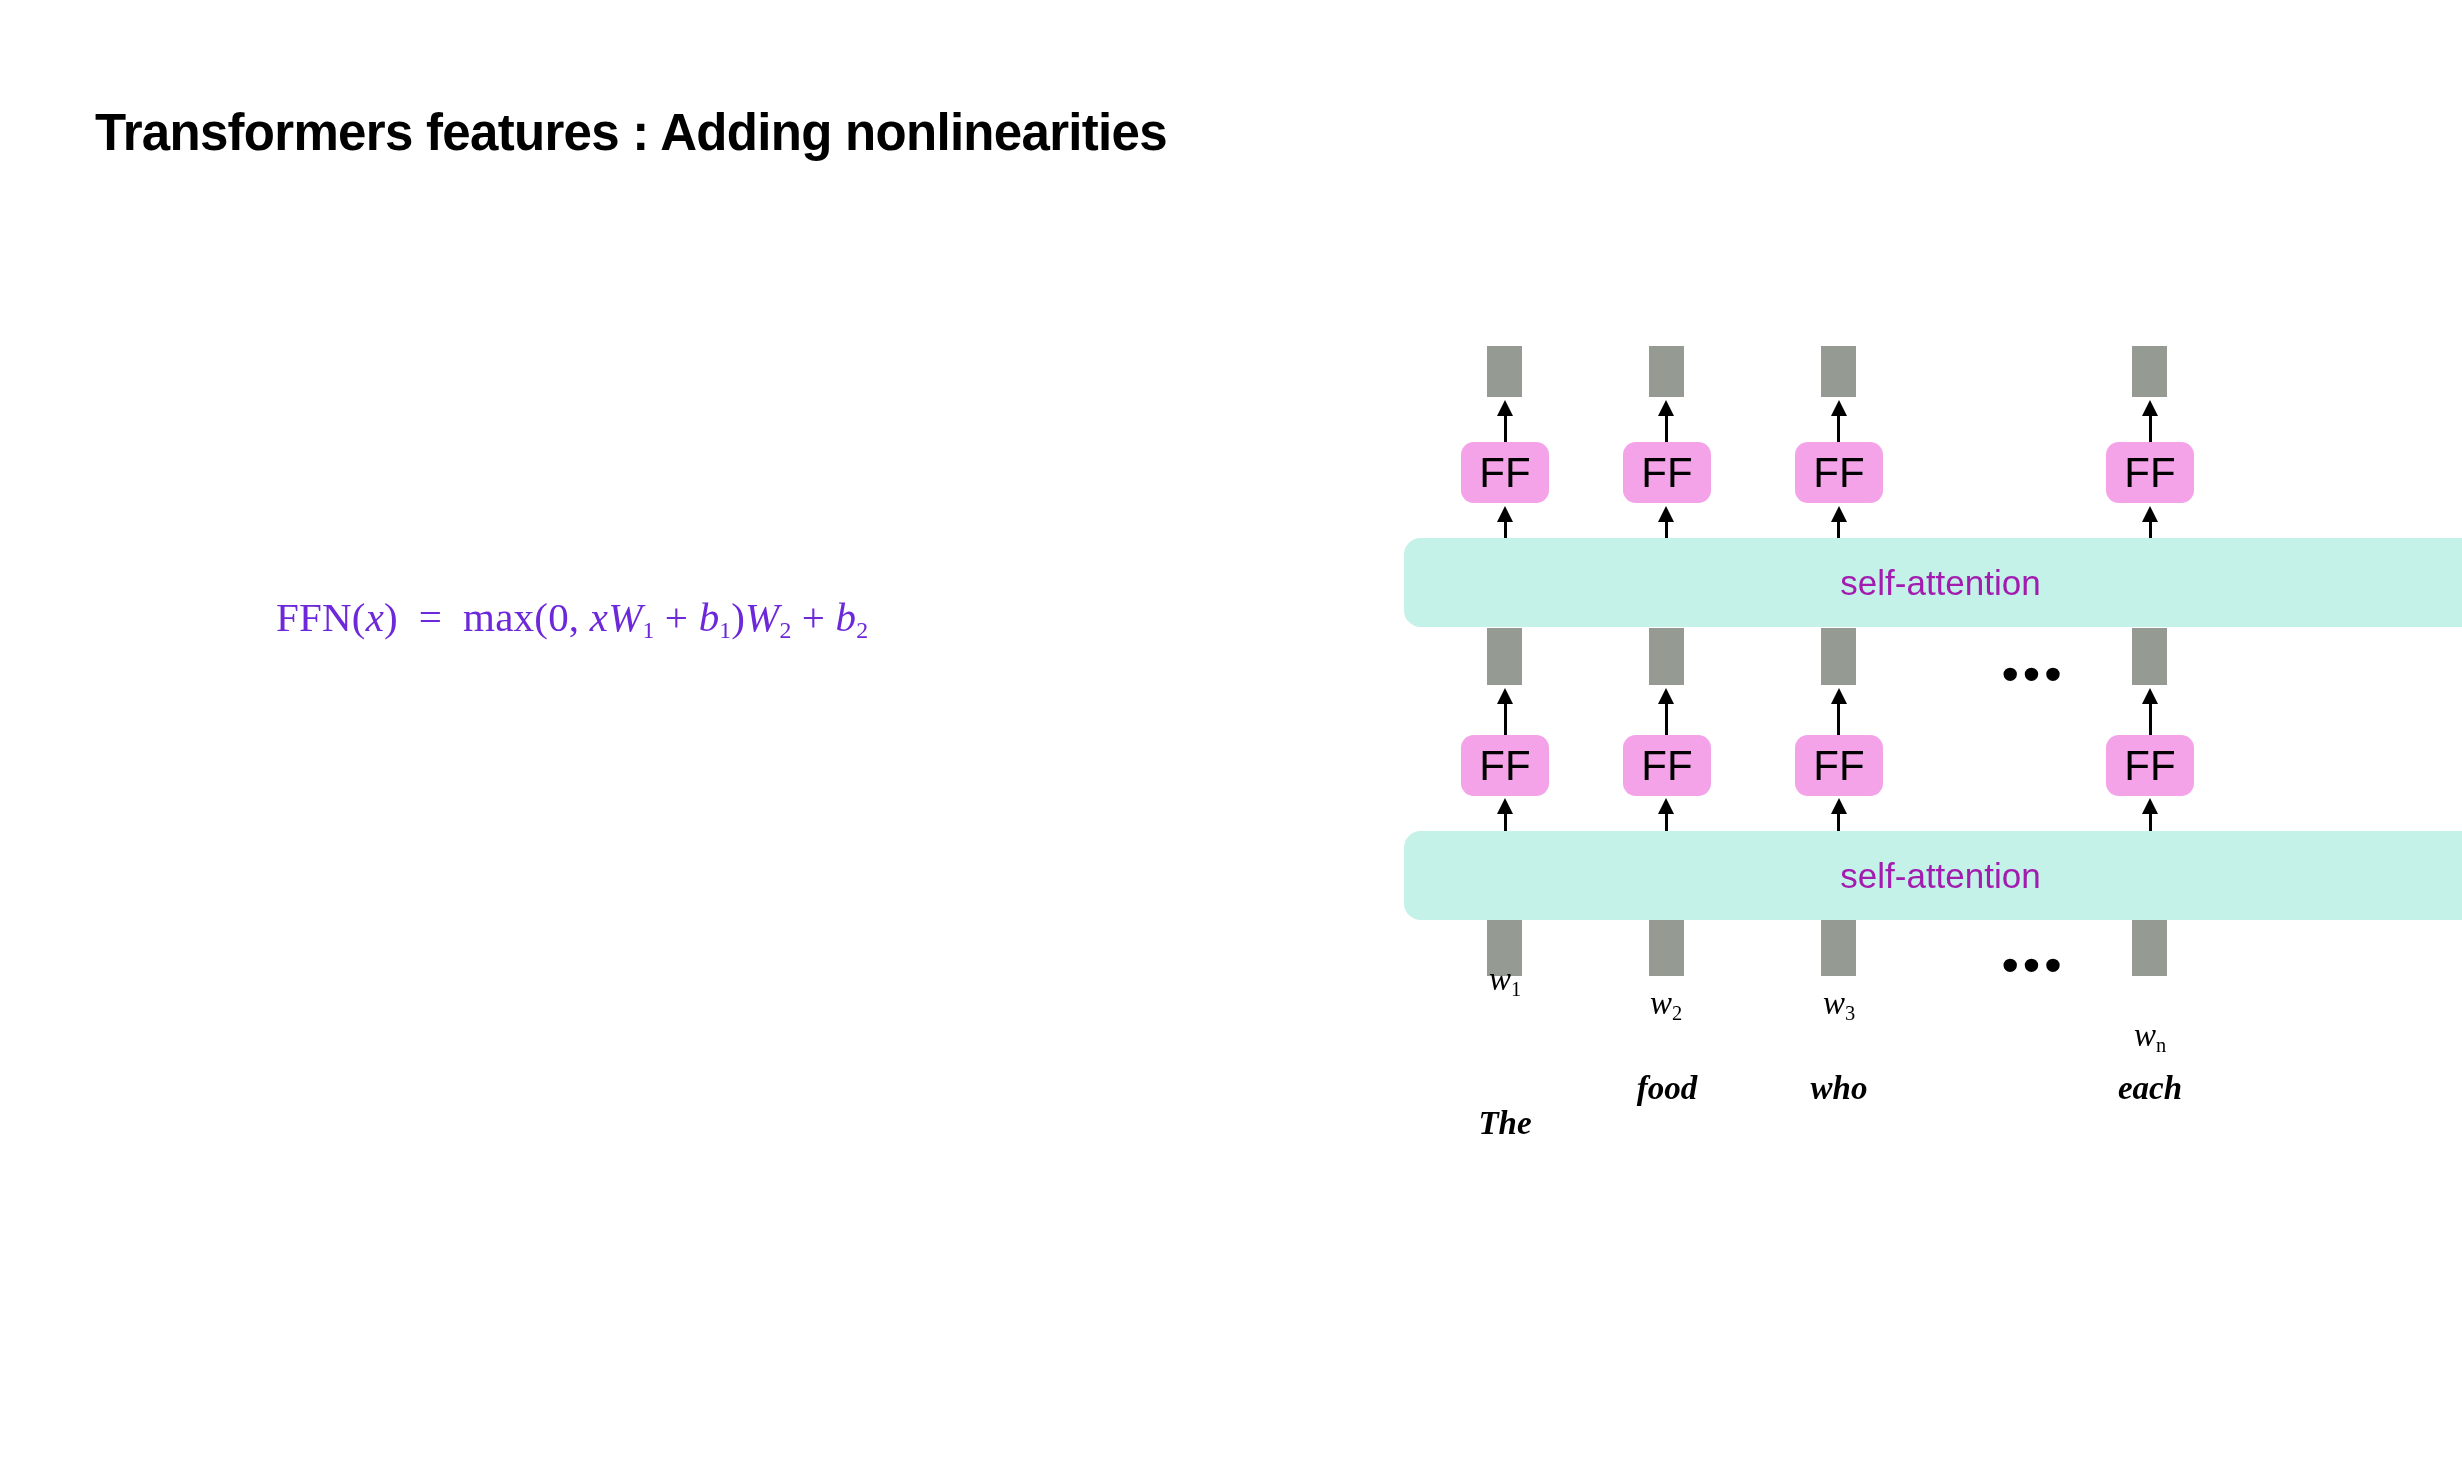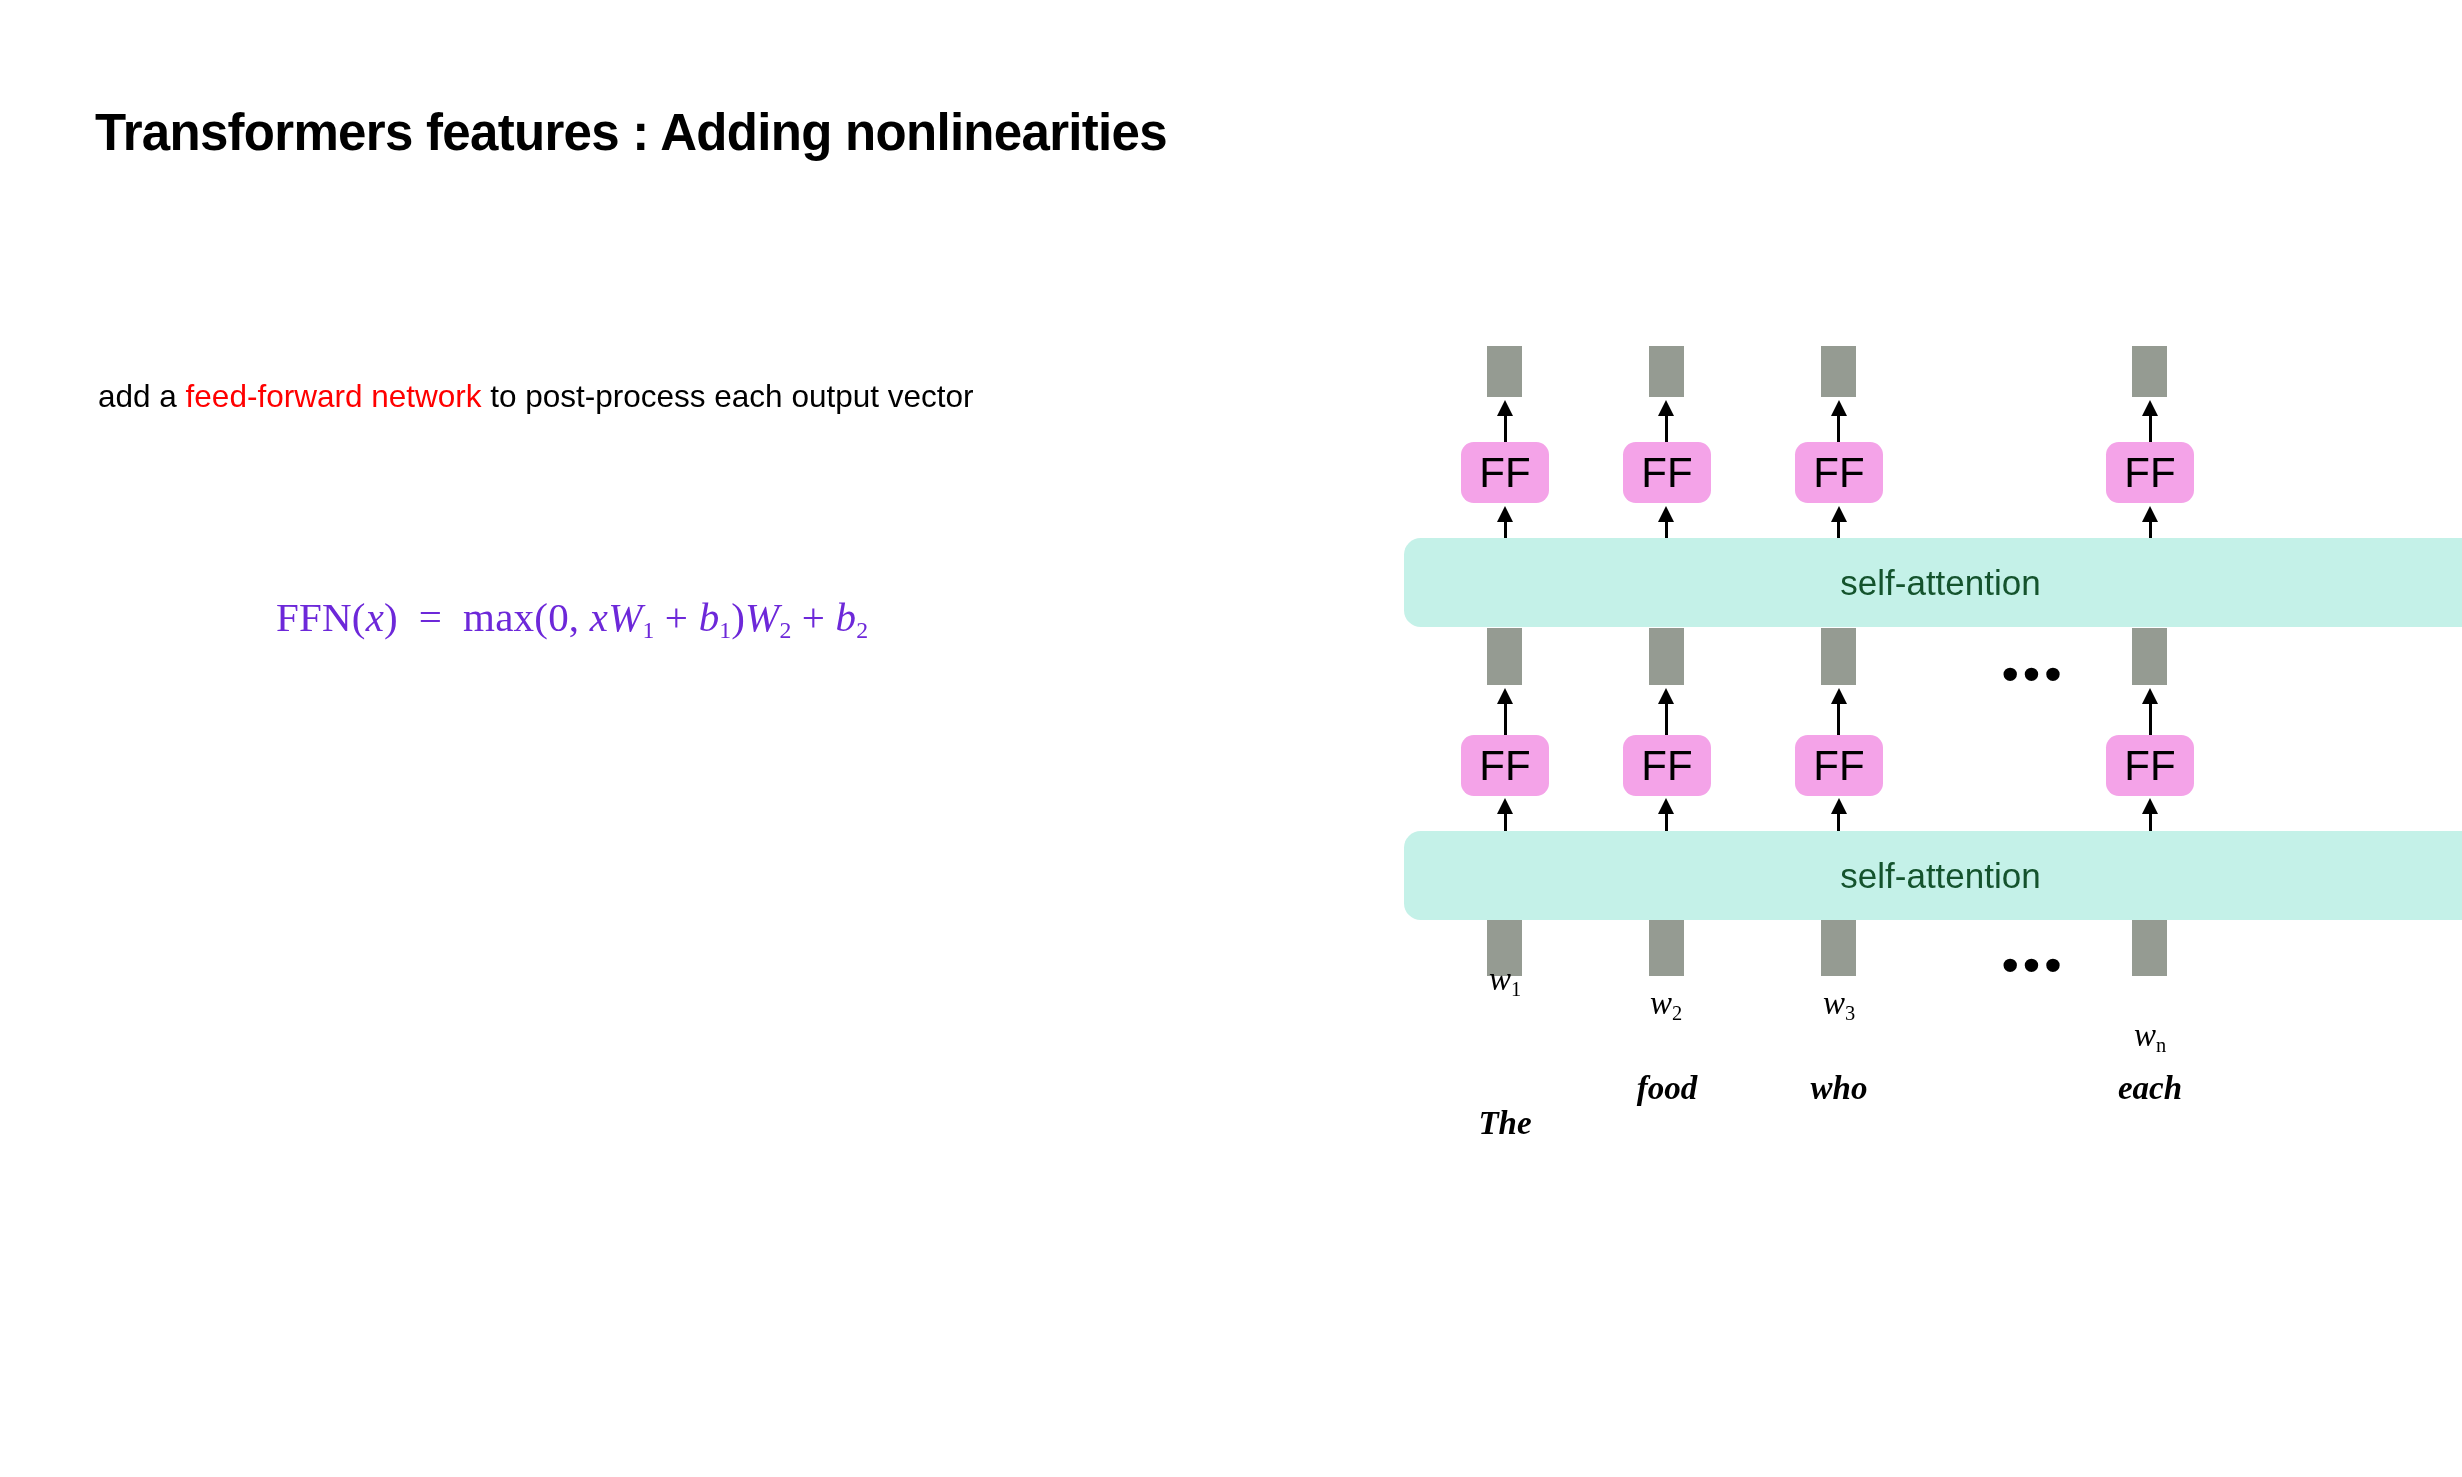--- a/index.html
+++ b/index.html
@@ -108,21 +108,21 @@
     background: #c4f1e8;
     border-radius: 16.7px;
     display: flex;
     align-items: center;
     justify-content: center;
   }
   .attnbar-label {
     font-family: "Liberation Sans", sans-serif;
     font-size: 35px;
     font-weight: 400;
-    color: #14532d;
+    color: #a21caf;
     line-height: 1;
   }
 
   
   .arrow-line {
     position: absolute;
     width: 2.5px;
     background: #000000;
   }
   .arrow-head {
@@ -173,23 +173,20 @@
     text-align: center;
     width: 128px;
   }
 </style>
 </head>
 <body>
 
 <div class="slide-title">Transformers features : Adding nonlinearities</div>
 
 <div class="body-block">
-  <div class="body-line">
-    <span>add a </span><span class="hl-red">feed-forward network</span><span> to post-process each output vector</span>
-  </div>
 </div>
 
 <div class="formula">
   <span class="up">FFN</span><span class="up">(</span><span class="it">x</span><span class="up">)</span>
   <span class="up">&nbsp;=&nbsp;</span>
   <span class="up">max(0,&nbsp;</span><span class="it">x</span><span class="it">W</span><sub>1</sub><span class="up">&nbsp;+&nbsp;</span><span class="it">b</span><sub>1</sub><span class="up">)</span><span class="it">W</span><sub>2</sub><span class="up">&nbsp;+&nbsp;</span><span class="it">b</span><sub>2</sub>
 </div>
 
 <div id="diagram">
 

